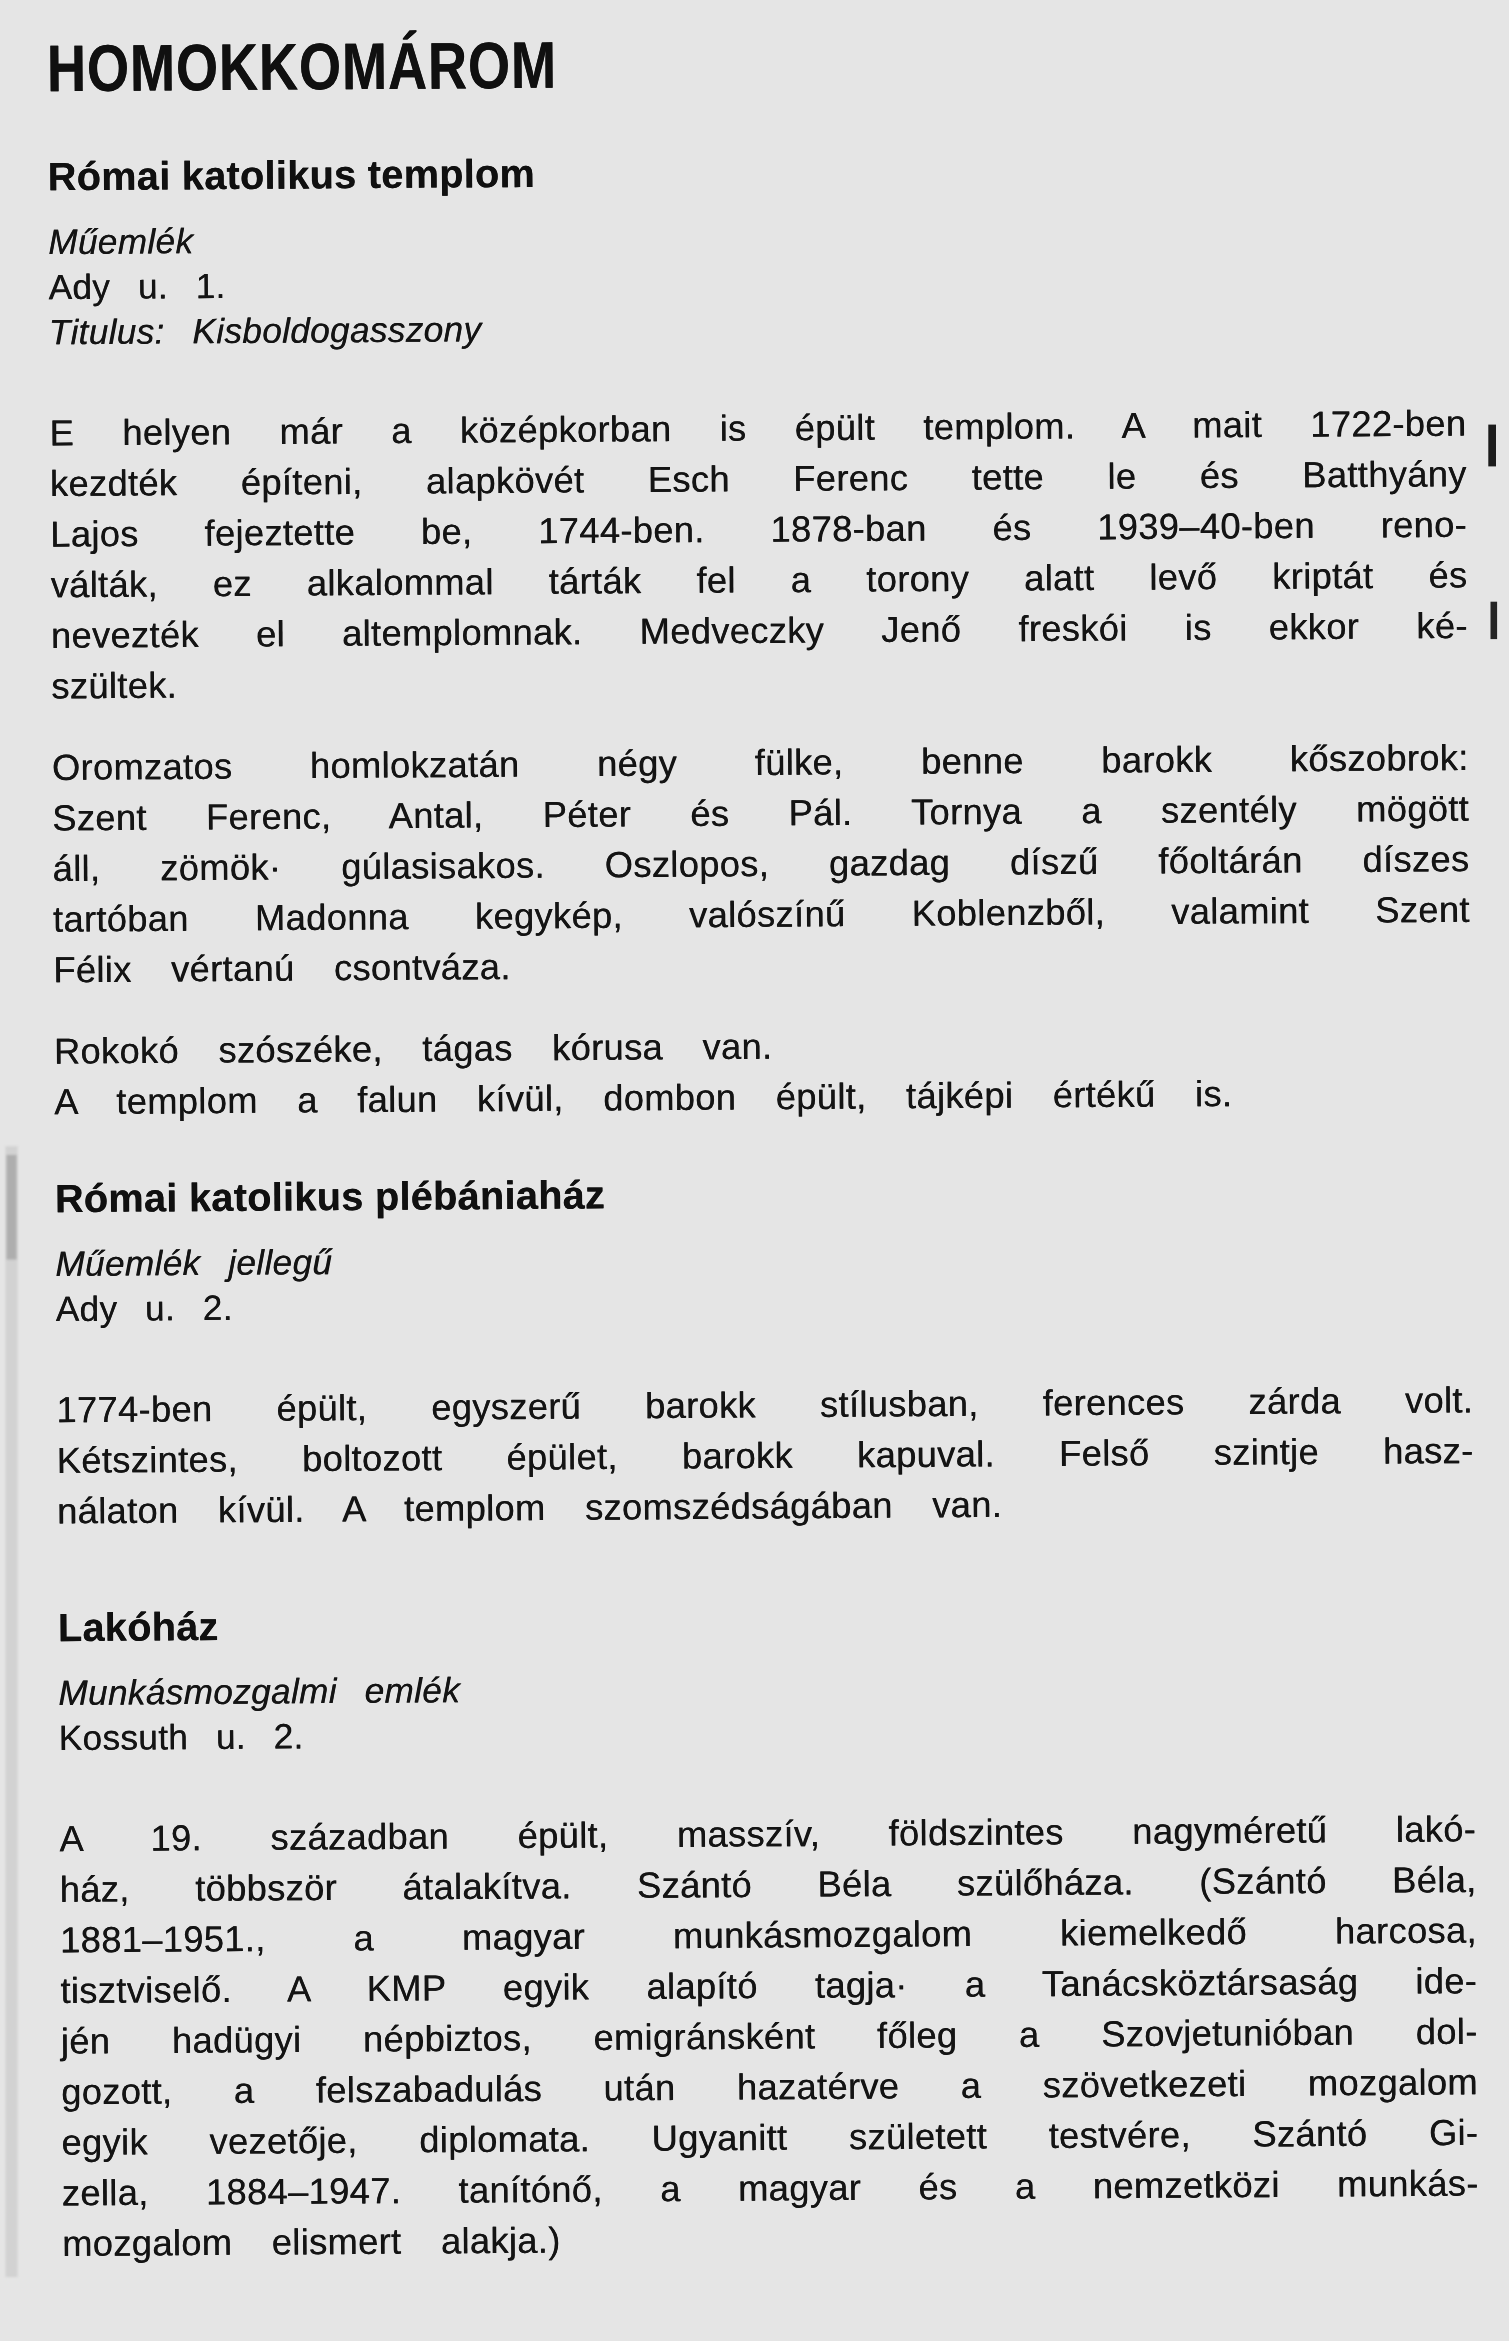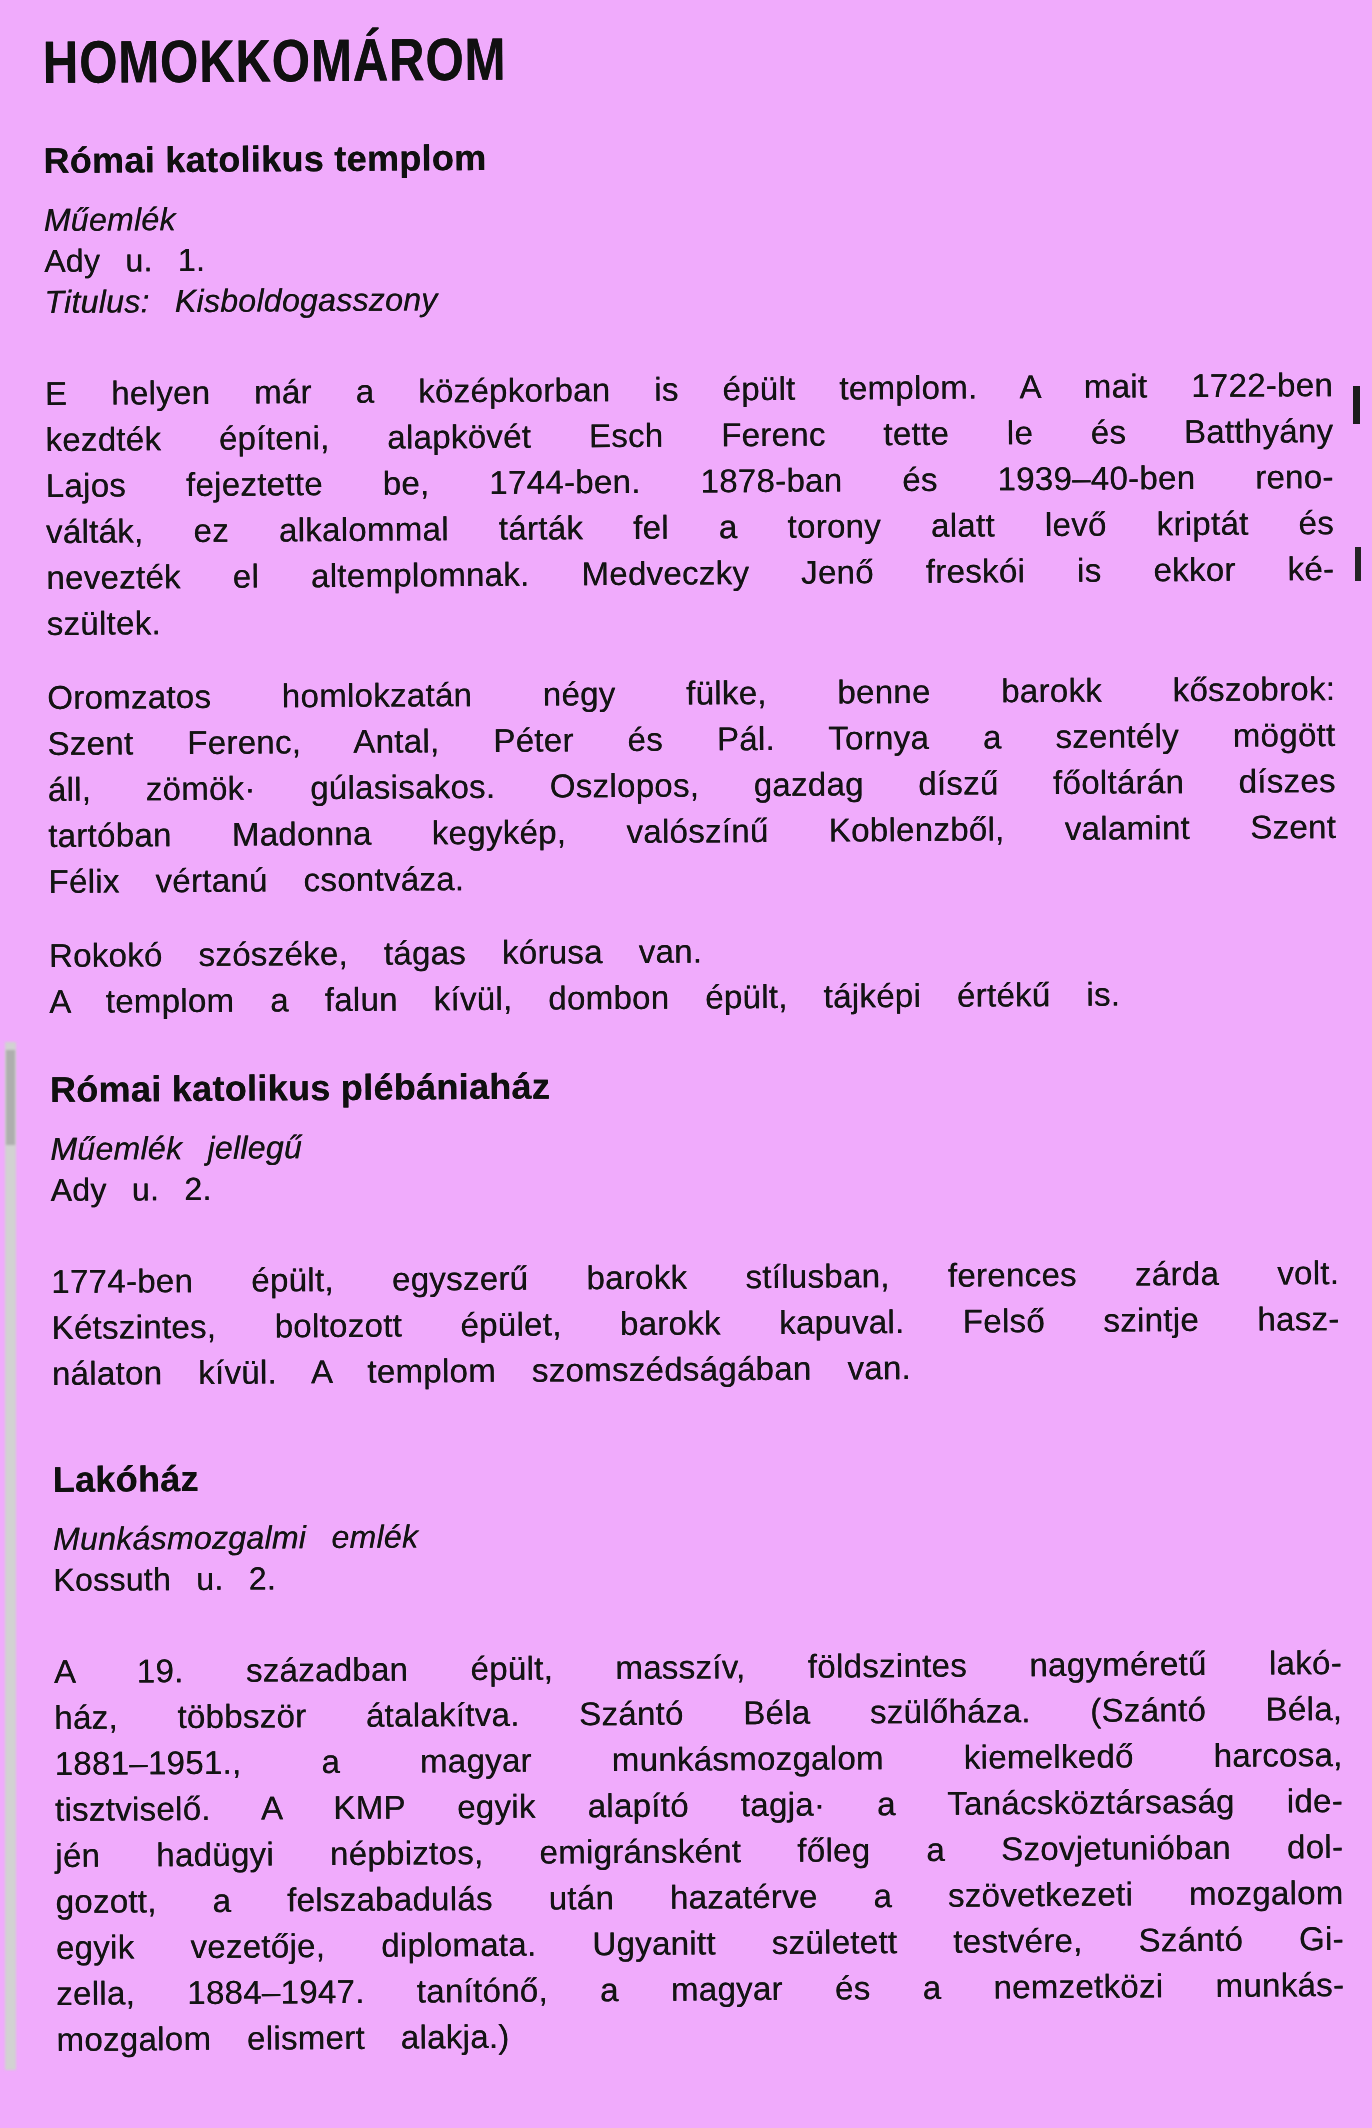--- a/index.html
+++ b/index.html
@@ -11,21 +11,21 @@
     width: 1372px;
     height: 2128px;
     position: relative;
     overflow: hidden;
     font-family: "Liberation Sans", sans-serif;
     color: #141414;
   }
   .page {
     position: absolute;
     inset: 0;
-    background: #f0abfc;
+    background: #e5e5e5;
   }
   
   .gutter-a {
     position: absolute;
     left: 5px; top: 1042px;
     width: 11px; height: 1028px;
     background: #d2d2d2;
     filter: blur(0.8px);
   }
   .gutter-b {

